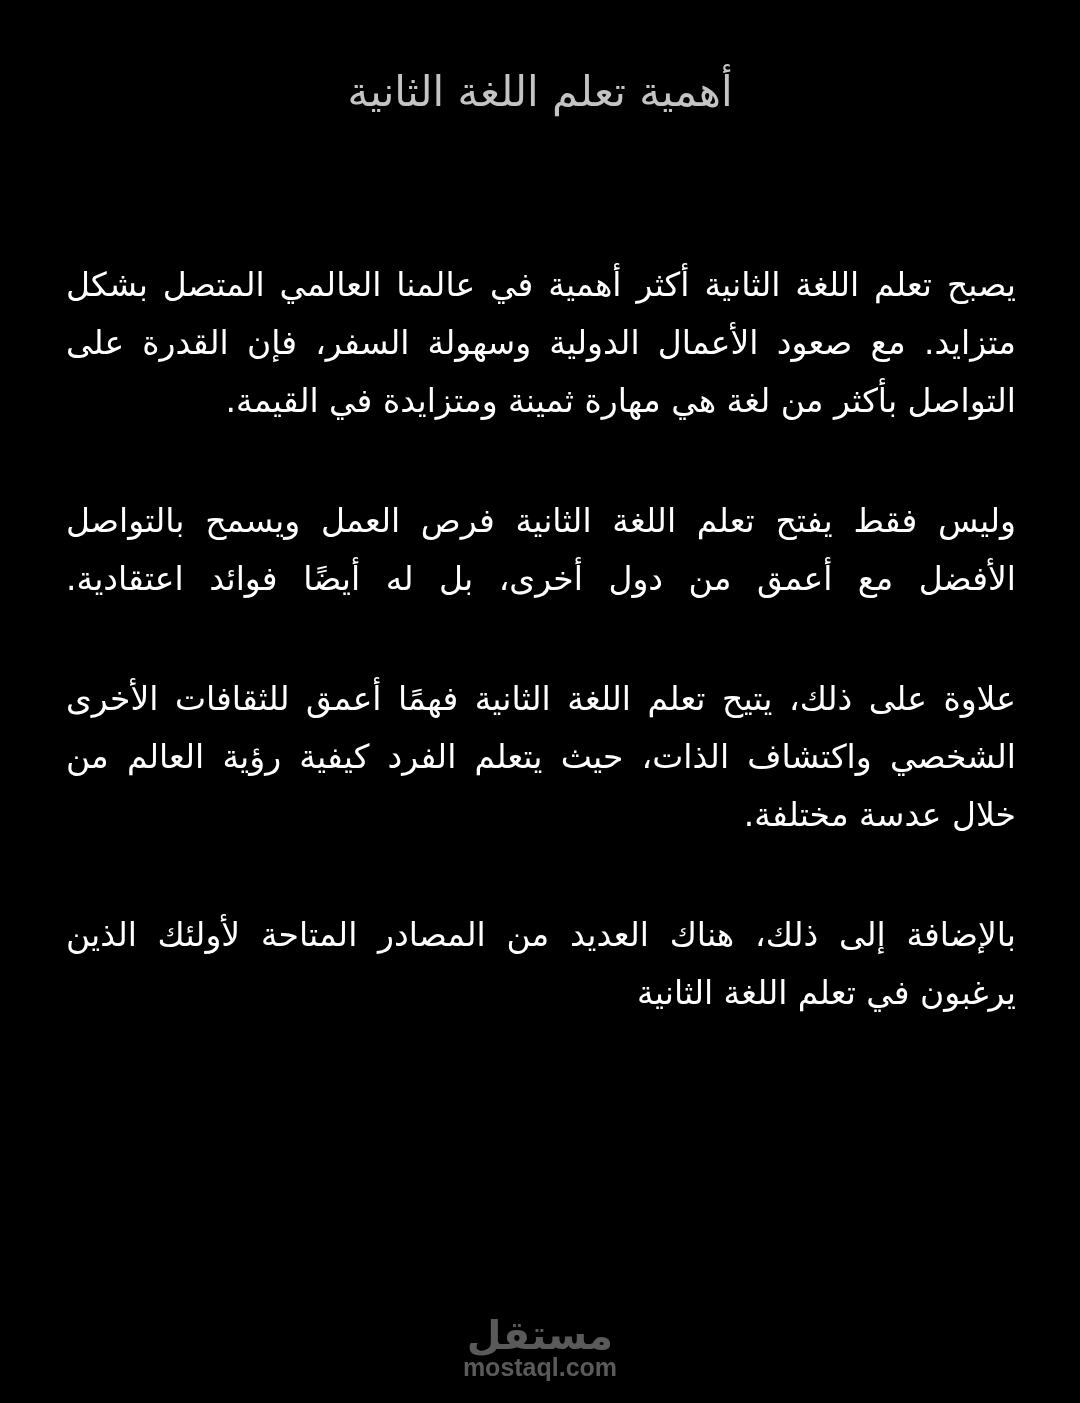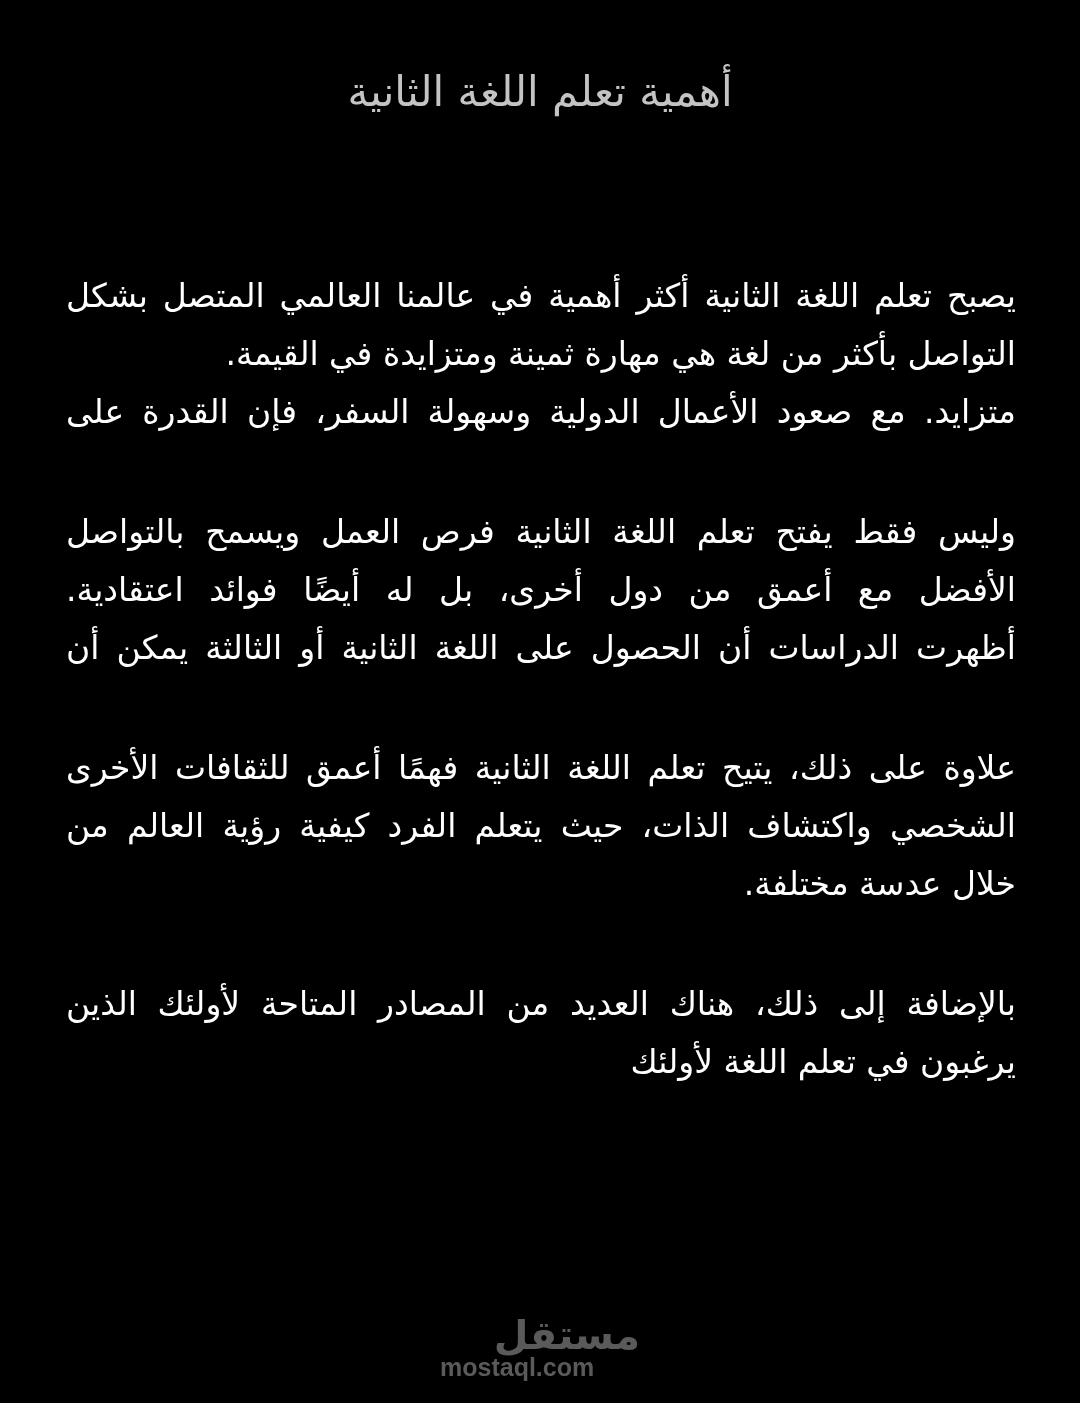--- a/index.html
+++ b/index.html
@@ -22,21 +22,21 @@
       width: 1080px;
       text-align: center;
       font-size: 42px;
       line-height: 60px;
       color: #c4c4c4;
       margin: 0;
       font-weight: normal;
     }
     .article {
       position: absolute;
-      top: 267px;
+      top: 256px;
       left: 66px;
       width: 950px;
     }
     .para {
       margin: 0;
       font-size: 33px;
       line-height: 58px;
       text-align: justify;
       text-align-last: right;
       color: #ffffff;
@@ -49,20 +49,21 @@
     }
     .line.last {
       text-align-last: right;
     }
     .para + .para { margin-top: 62px; }
     .logo {
       position: absolute;
       left: 440px;
       top: 1315px;
       width: 200px;
+      text-align: center;
       color: #5a5a5a;
       direction: ltr;
     }
     .logo-ar {
       display: block;
       font-size: 40px;
       line-height: 40px;
       font-weight: bold;
       direction: rtl;
     }
@@ -75,35 +76,34 @@
     }
   </style>
 </head>
 <body>
 
 <h1 class="title">أهمية تعلم اللغة الثانية</h1>
 
 <div class="article">
   <p class="para">
     <span class="line">يصبح تعلم اللغة الثانية أكثر أهمية في عالمنا العالمي المتصل بشكل</span>
+    <span class="line">متزايد. مع صعود الأعمال الدولية وسهولة السفر، فإن القدرة على</span>
     <span class="line last">التواصل بأكثر من لغة هي مهارة ثمينة ومتزايدة في القيمة.</span>
-    <span class="line">متزايد. مع صعود الأعمال الدولية وسهولة السفر، فإن القدرة على</span>
   </p>
   <p class="para">
     <span class="line">وليس فقط يفتح تعلم اللغة الثانية فرص العمل ويسمح بالتواصل</span>
     <span class="line">الأفضل مع أعمق من دول أخرى، بل له أيضًا فوائد اعتقادية.</span>
-    <span class="line">أظهرت الدراسات أن الحصول على اللغة الثانية أو الثالثة يمكن أن</span>
   </p>
   <p class="para">
     <span class="line">علاوة على ذلك، يتيح تعلم اللغة الثانية فهمًا أعمق للثقافات الأخرى</span>
     <span class="line">الشخصي واكتشاف الذات، حيث يتعلم الفرد كيفية رؤية العالم من</span>
     <span class="line last">خلال عدسة مختلفة.</span>
   </p>
   <p class="para">
     <span class="line">بالإضافة إلى ذلك، هناك العديد من المصادر المتاحة لأولئك الذين</span>
-    <span class="line last">يرغبون في تعلم اللغة لأولئك</span>
+    <span class="line last">يرغبون في تعلم اللغة الثانية</span>
   </p>
 </div>
 
 <div class="logo">
   <span class="logo-ar">مستقل</span>
   <span class="logo-en">mostaql.com</span>
 </div>
 
 </body></html>

